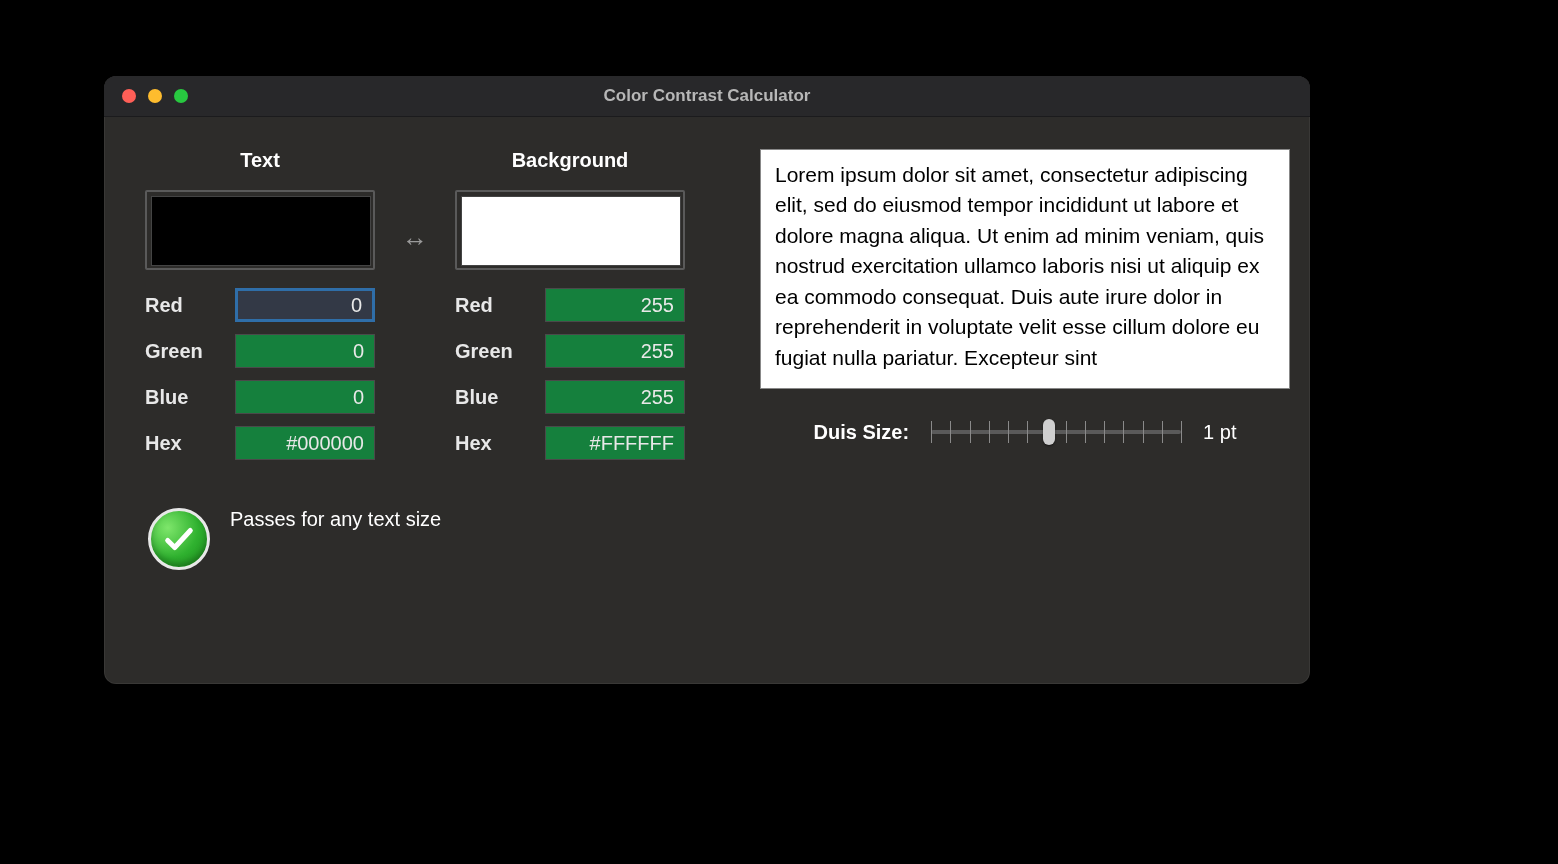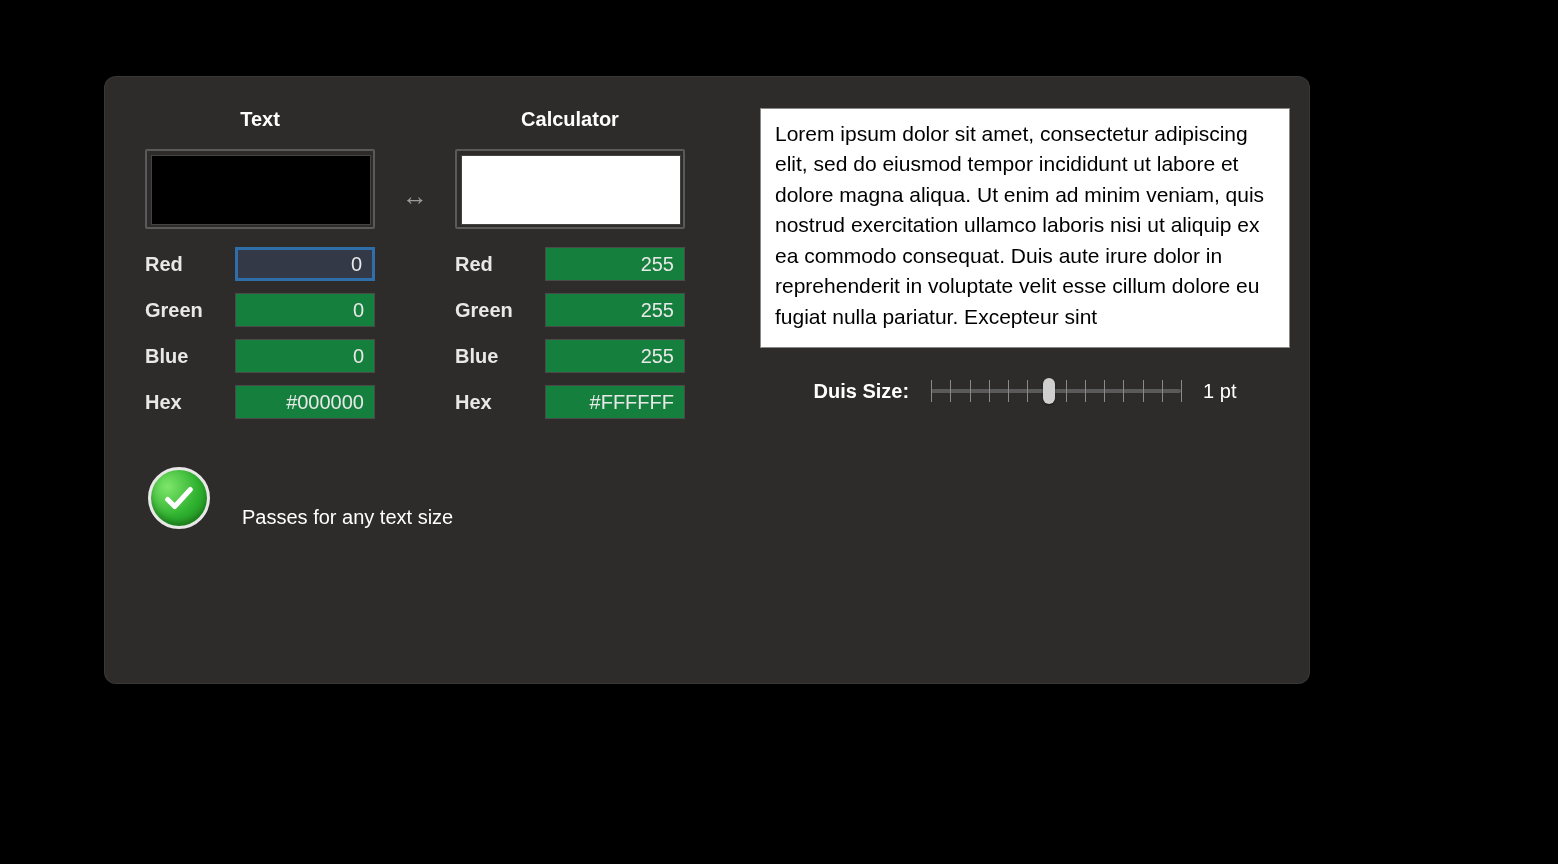--- a/index.html
+++ b/index.html
@@ -133,22 +133,22 @@
     height: 100px;
     margin-top: 38px;
   }
   .swap-icon {
     color: #9a9a9a;
     font-size: 26px;
     user-select: none;
   }
   .result-row {
     display: flex;
-    align-items: flex-end;
-    gap: 32px;
+    align-items: flex-start;
+    gap: 20px;
     margin-top: 36px;
     padding-left: 8px;
   }
   .check-badge {
     width: 56px;
     height: 56px;
     border-radius: 50%;
     background: radial-gradient(circle at 30% 30%, #7ee66b, #2fb12f 55%, #1a8a1a);
     border: 3px solid #e8e8e8;
     display: flex;
@@ -230,20 +230,28 @@
     font-weight: 400;
     letter-spacing: -1px;
     margin-top: 4px;
   }
 </style>
 </head>
 <body>
 
 <div class="window">
 
+  <div class="titlebar">
+    <div class="traffic-lights">
+      <div class="tl red"></div>
+      <div class="tl yellow"></div>
+      <div class="tl green"></div>
+    </div>
+    <div class="titlebar-title">Color Contrast Calculator</div>
+  </div>
 
   <div class="content">
 
     <div class="left-panel">
       <div class="color-columns">
 
         <div class="color-col">
           <div class="col-heading">Text</div>
           <div class="swatch-wrap">
             <div class="swatch-inner swatch-black"></div>
@@ -264,21 +272,21 @@
             <span class="field-label">Hex</span>
             <input class="field-input" value="#000000" style="">
           </div>
         </div>
 
         <div class="swap-col">
           <span class="swap-icon">↔</span>
         </div>
 
         <div class="color-col">
-          <div class="col-heading">Calculator</div>
+          <div class="col-heading">Background</div>
           <div class="swatch-wrap">
             <div class="swatch-inner swatch-white"></div>
           </div>
           <div class="field-row">
             <span class="field-label">Red</span>
             <input class="field-input" value="255" style="">
           </div>
           <div class="field-row">
             <span class="field-label">Green</span>
             <input class="field-input" value="255" style="">

